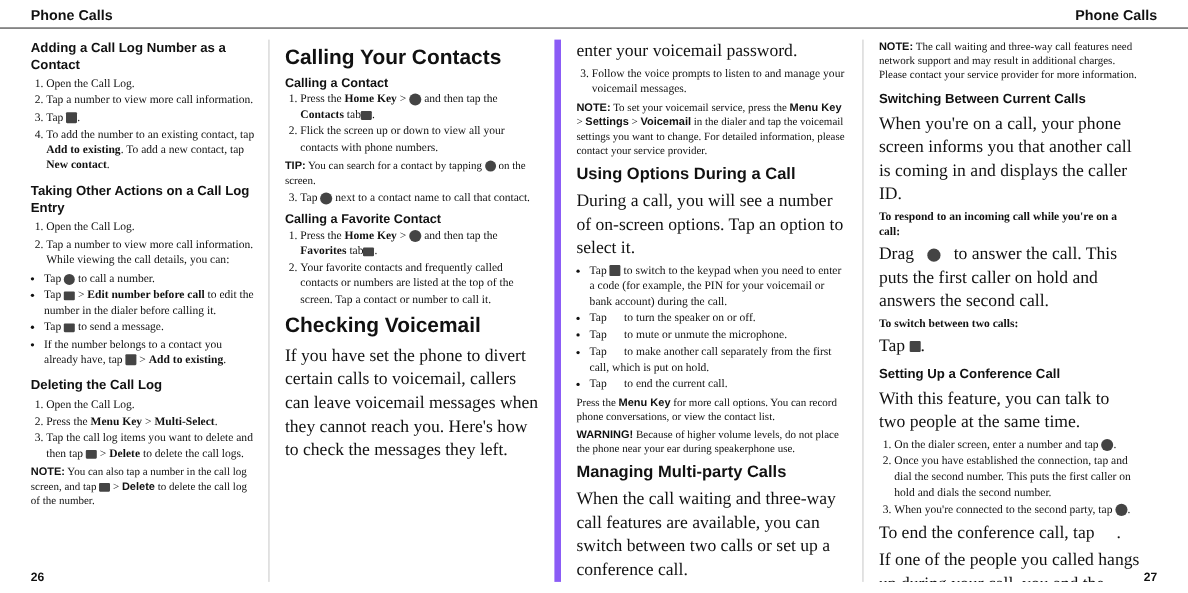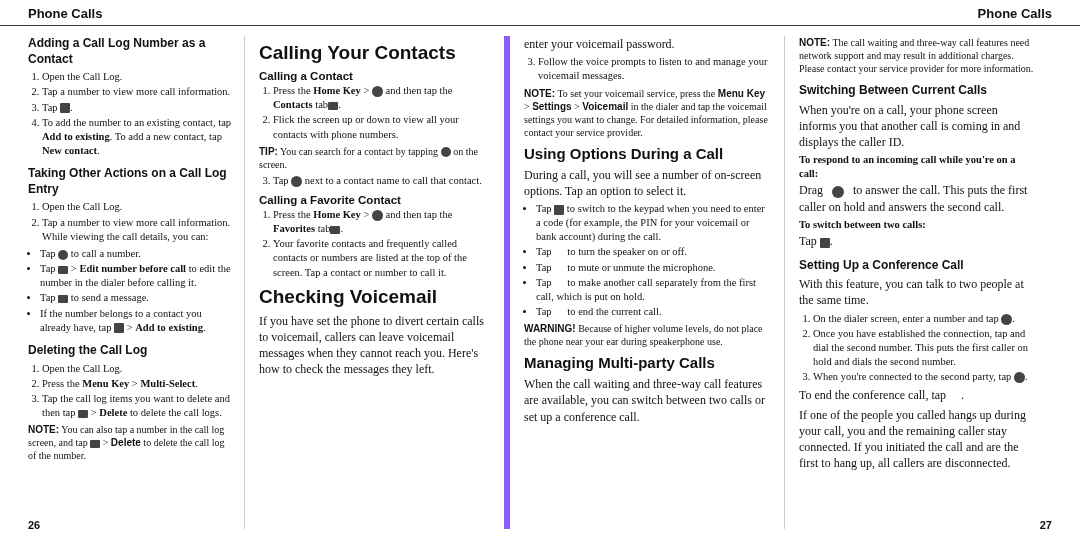--- a/index.html
+++ b/index.html
@@ -86,21 +86,21 @@
       margin-top: 6px;
     }
     .sub-title {
       font-weight: bold;
       font-size: 11.5px;
       font-family: Arial, sans-serif;
       margin-bottom: 2px;
       margin-top: 6px;
     }
     p {
-      font-size: 12px;
+      font-size: 16px;
       line-height: 1.35;
       margin-bottom: 3px;
     }
     ol {
       padding-left: 14px;
       margin-bottom: 3px;
     }
     ol li {
       font-size: 10.5px;
       line-height: 1.35;
@@ -223,20 +223,21 @@
 
       <div class="medium-title">Using Options During a Call</div>
       <p>During a call, you will see a number of on-screen options. Tap an option to select it.</p>
       <ul>
         <li>Tap <span style="display:inline-block;width:10px;height:10px;background:#444;border-radius:1px;vertical-align:middle;"></span> to switch to the keypad when you need to enter a code (for example, the PIN for your voicemail or bank account) during the call.</li>
         <li>Tap &nbsp;&nbsp;&nbsp;&nbsp; to turn the speaker on or off.</li>
         <li>Tap &nbsp;&nbsp;&nbsp;&nbsp; to mute or unmute the microphone.</li>
         <li>Tap &nbsp;&nbsp;&nbsp;&nbsp; to make another call separately from the first call, which is put on hold.</li>
         <li>Tap &nbsp;&nbsp;&nbsp;&nbsp; to end the current call.</li>
       </ul>
+      <p class="note">Press the <b>Menu Key</b> for more call options. You can record phone conversations, or view the contact list.</p>
       <p class="warning"><b>WARNING!</b> Because of higher volume levels, do not place the phone near your ear during speakerphone use.</p>
 
       <div class="medium-title">Managing Multi-party Calls</div>
       <p>When the call waiting and three-way call features are available, you can switch between two calls or set up a conference call.</p>
     </div>
 
     <div class="col col-right">
       <p class="note"><b>NOTE:</b> The call waiting and three-way call features need network support and may result in additional charges. Please contact your service provider for more information.</p>
 
       <div class="section-title">Switching Between Current Calls</div>

